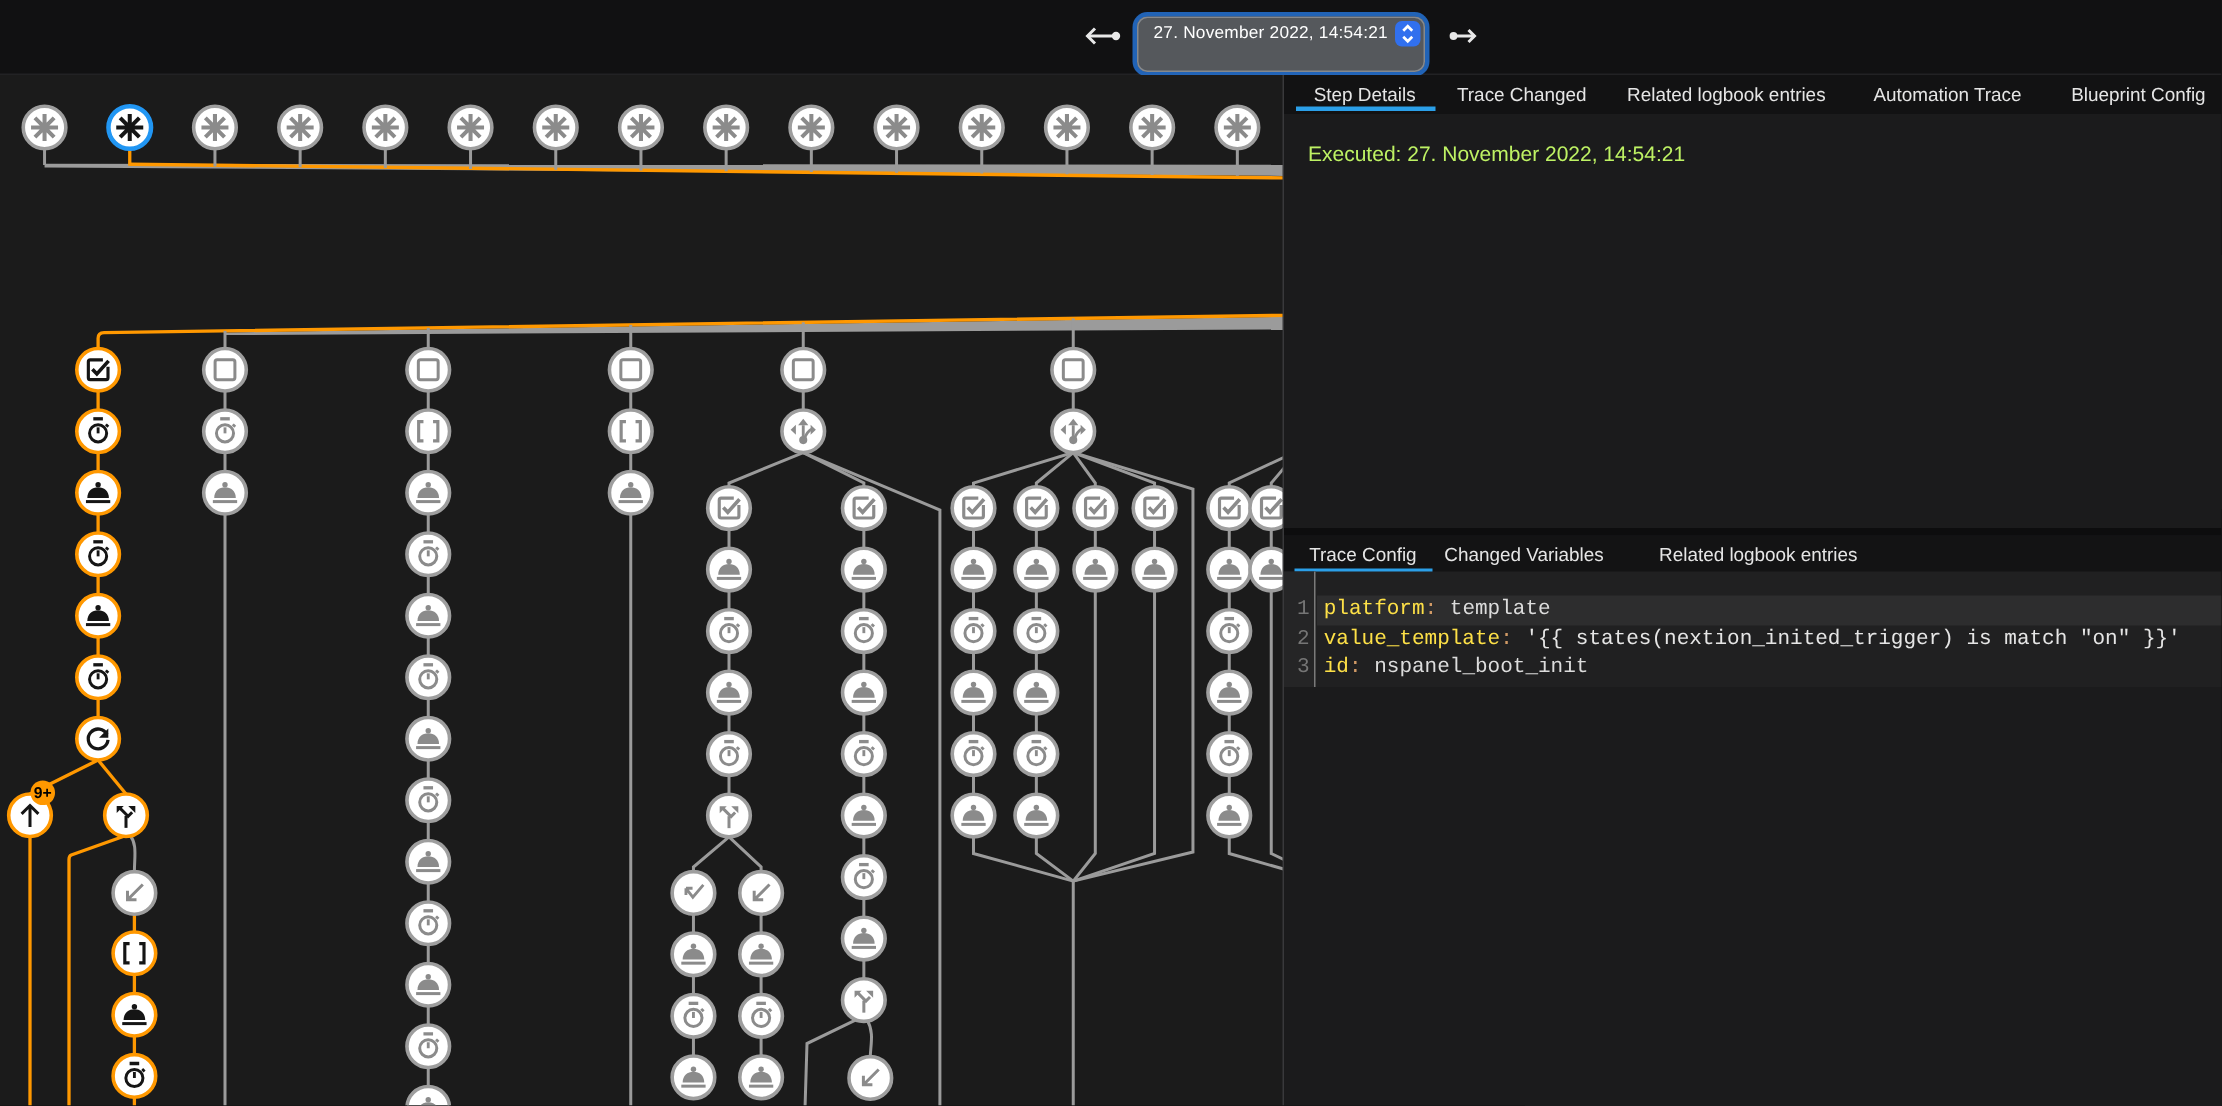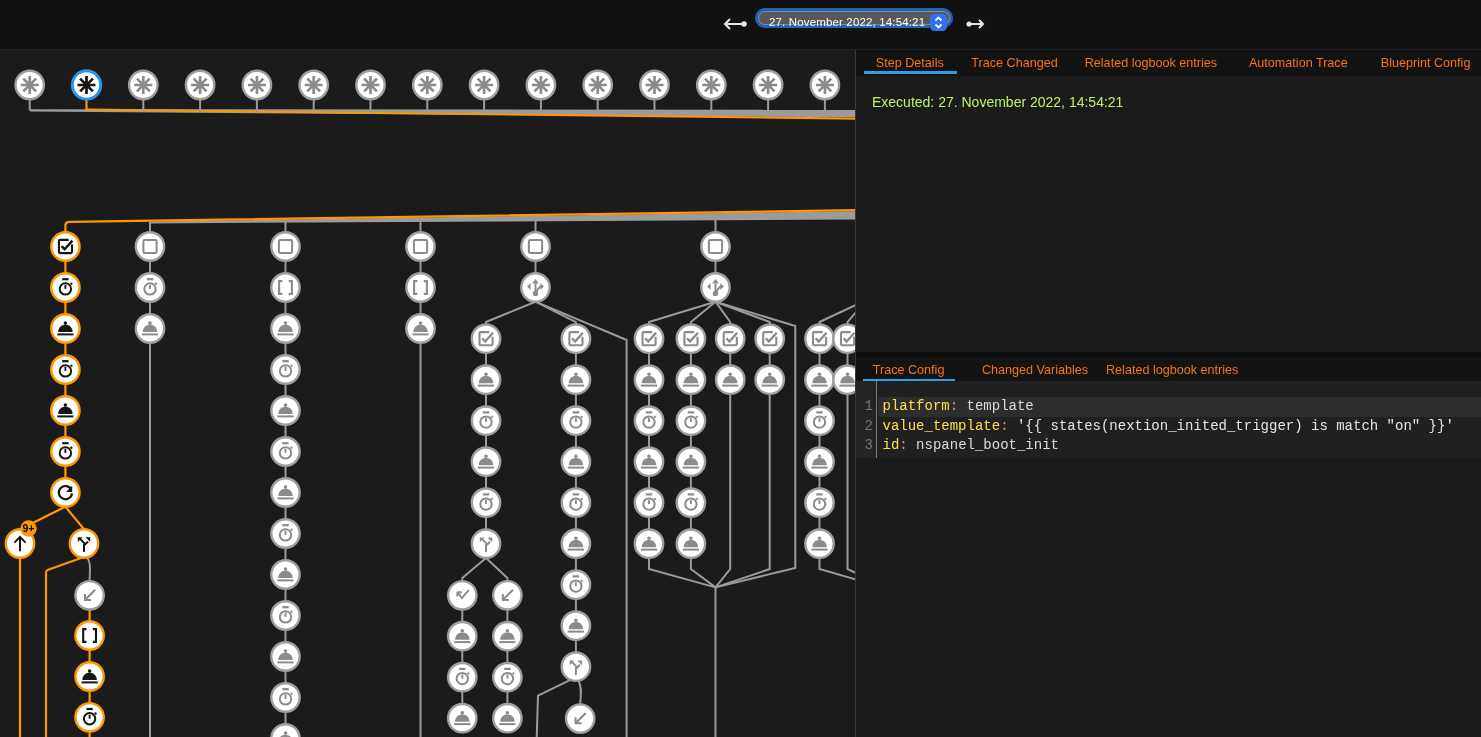--- a/index.html
+++ b/index.html
@@ -1,20 +1,20 @@
 <!DOCTYPE html>
 <html><head><meta charset="utf-8"><style>
 * { margin:0; padding:0; box-sizing:border-box; }
 body { width:1481px; height:737px; background:#131313; overflow:hidden;
        font-family:"Liberation Sans",sans-serif; position:relative; }
 .top { position:absolute; left:0; top:0; width:1481px; height:50px; background:#111112; border-bottom:1.5px solid #222224; }
 .graph { position:absolute; left:0; top:50px; width:856px; height:687px; background:#1b1b1b; }
 .panel { position:absolute; left:856px; top:50px; width:625px; height:687px; background:#1b1b1c; }
 .tabbar { position:absolute; left:0; width:625px; height:26px; background:#121213; }
-.tab { position:absolute; top:6px; font-size:12.6px; color:#f97316; transform:translateX(-50%); white-space:nowrap;text-align:right; }
+.tab { position:absolute; top:6px; font-size:12.6px; color:#e5e5e5; transform:translateX(-50%); white-space:nowrap;text-align:right; }
 .ul { position:absolute; height:2.6px; background:#2b9fe8; }
 .lg { stroke:#9b9b9b; stroke-width:2; fill:none; }
 .lo { stroke:#ff9800; stroke-width:2.2; fill:none; }
 .wg { fill:#9b9b9b; }
 .nd circle { fill:#fff; stroke-width:2.4; }
 .nd.g circle { stroke:#9e9e9e; }
 .nd.o circle { stroke:#ff9800; }
 .nd.b circle { stroke:#2196f3; stroke-width:3; }
 .ck { color:#151515; }
 .cy { color:#8b8b8b; }
@@ -25,21 +25,21 @@
  <svg style="position:absolute;left:722px;top:16px" width="26" height="16" viewBox="0 0 26 16">
   <path d="M3,8 H22" stroke="#e8e8e8" stroke-width="2"></path>
   <path d="M8,3 L3,8 L8,13" stroke="#e8e8e8" stroke-width="2" fill="none"></path>
   <circle cx="22" cy="8" r="2.8" fill="#e8e8e8"></circle>
     </svg>
  <svg style="position:absolute;left:966px;top:16px" width="20" height="16" viewBox="0 0 20 16">
   <path d="M3,8 H17" stroke="#e8e8e8" stroke-width="2"></path>
   <path d="M13,4 L17,8 L13,12" stroke="#e8e8e8" stroke-width="2" fill="none"></path>
   <circle cx="3" cy="8" r="2.6" fill="#e8e8e8"></circle>
     </svg>
- <div style="position:absolute;left:758px;top:11px;width:192px;height:14px;border-radius:7px;
+ <div style="position:absolute;left:758px;top:11px;width:192px;height:37px;border-radius:7px;
       background:#55585c;box-shadow:0 0 0 3px rgba(36,114,212,.85), inset 0 0 0 1px #86898d;">
    <div style="position:absolute;left:11px;top:4.5px;font-size:11.5px;color:#fff;white-space:nowrap;letter-spacing:.15px;">27. November 2022, 14:54:21</div>
    <div style="position:absolute;right:3px;top:3px;width:17px;height:17px;border-radius:4.5px;background:#3170ee;">
      <svg width="17" height="17" viewBox="0 0 17 17">
           <path d="M5.5,6.5 L8.5,3.5 L11.5,6.5 M5.5,10.5 L8.5,13.5 L11.5,10.5" stroke="#fff" stroke-width="1.8" fill="none"></path>
         </svg>
    </div>
  </div>
 </div>
 <div class="graph"><svg width="856" height="687" viewBox="0 50 856 687">
@@ -620,21 +620,21 @@
    <span class="tab" style="left:158.5px">Trace Changed</span>
    <span class="tab" style="left:294.9px">Related logbook entries</span>
    <span class="tab" style="left:442.3px">Automation Trace</span>
    <span class="tab" style="left:569.6px">Blueprint Config</span>
    <div class="ul" style="left:7.5px;top:21.4px;width:93px"></div>
  </div>
  <div style="position:absolute;left:16px;top:44px;font-size:14px;color:#bef264">Executed: 27. November 2022, 14:54:21</div>
  <div style="position:absolute;left:0;top:302px;width:625px;height:5.4px;background:#0d0d0e"></div>
  <div class="tabbar" style="top:307.4px;background:#131314">
    <span class="tab" style="left:52.6px">Trace Config</span>
-   <span class="tab" style="left:179px">Changed Variables</span>
+   <span class="tab" style="left:160px">Changed Variables</span>
    <span class="tab" style="left:316.2px">Related logbook entries</span>
    <div class="ul" style="left:7.2px;top:21.8px;width:92px"></div>
  </div>
  <div style="position:absolute;left:0;top:331.4px;width:625px;height:77px;background:#202021">
    <div style="position:absolute;left:0;top:0;width:21px;height:77px;background:#252526;border-right:1px solid #7a7a7a"></div>
    <div style="position:absolute;left:22px;top:16px;width:603px;height:19.4px;background:#2d2d2e"></div>
    <div class="mono" style="position:absolute;left:0;top:16px;font-size:14px;line-height:19.4px;color:#dcdcdc;white-space:pre;"><span style="position:absolute;left:0;width:17px;text-align:right;color:#757575">1
 2
 3</span><span style="position:absolute;left:26.5px"><span class="kw">platform</span><span class="cl">:</span> template
 <span class="kw">value_template</span><span class="cl">:</span> <span class="st">'{{ states(nextion_inited_trigger) is match "on" }}'</span>

